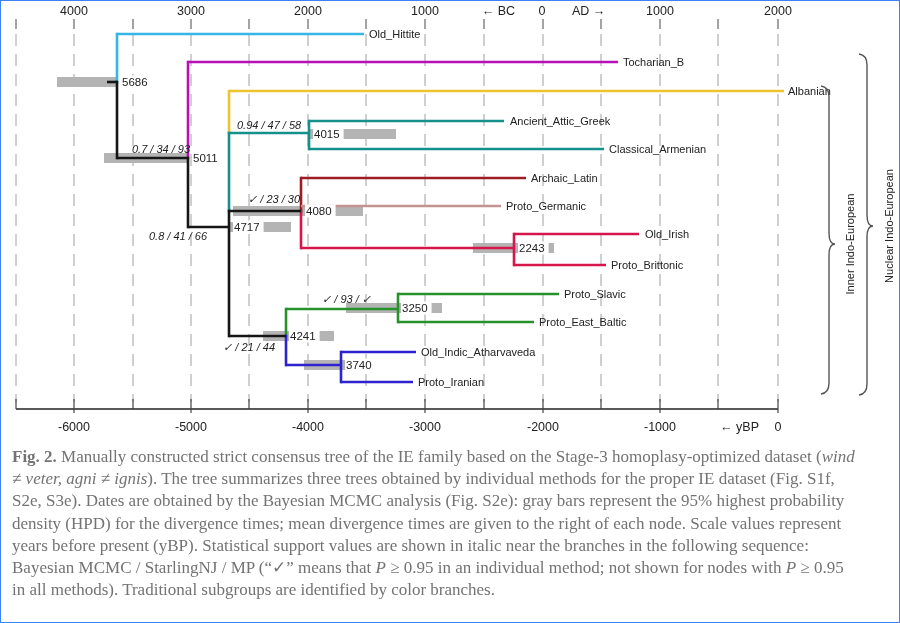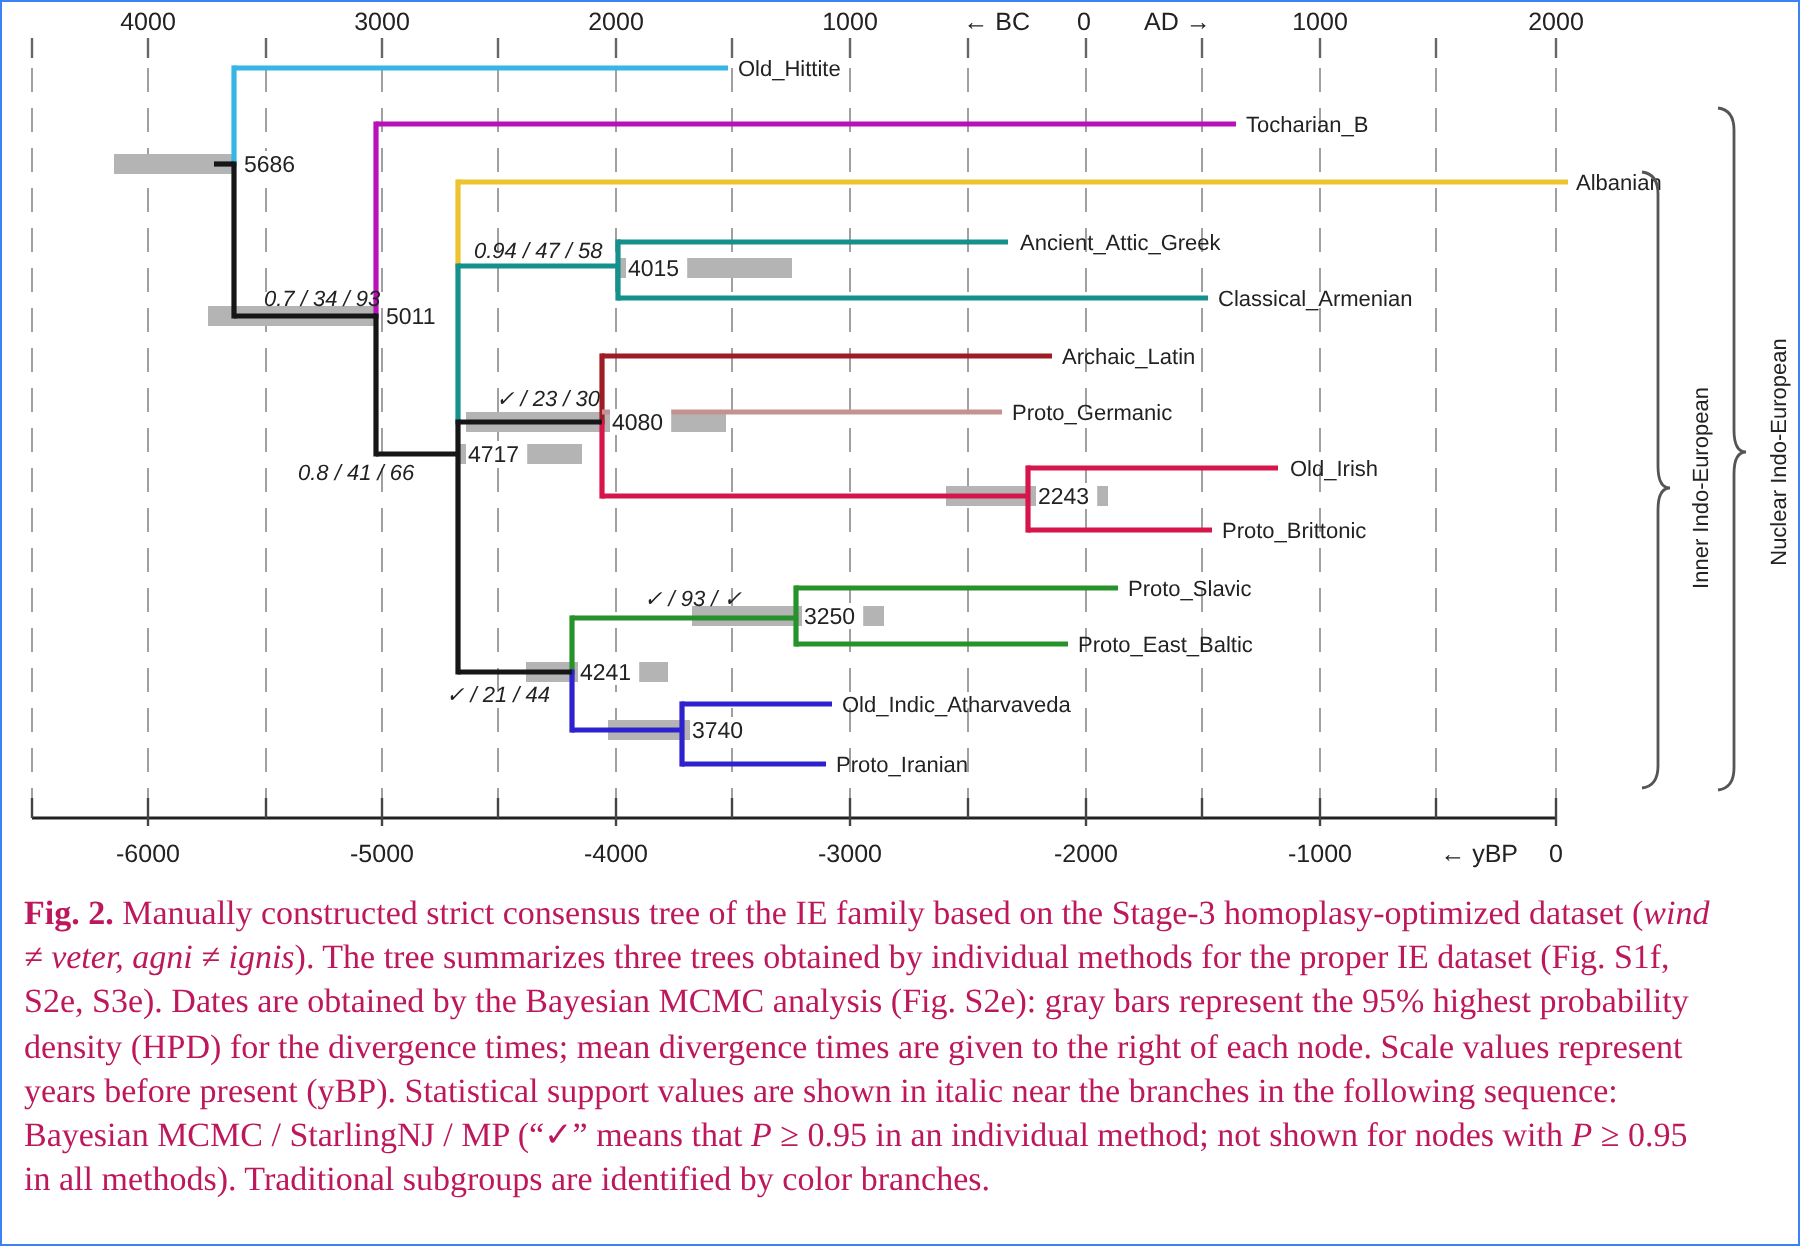--- a/index.html
+++ b/index.html
@@ -5,21 +5,21 @@
   html,body{margin:0;padding:0;background:#fff;}
   .figure-wrap{
     position:relative;width:900px;height:623px;background:#fff;
     border:1px solid #3b82f6;box-sizing:border-box;overflow:hidden;
     font-family:"Liberation Sans",sans-serif;
   }
   svg{display:block;}
   .svg-text{font-family:"Liberation Sans",sans-serif;fill:#222;}
   .caption{
     font-family:"Liberation Serif",serif;
-    font-size:17px;line-height:22.2px;color:#be185d;
+    font-size:17px;line-height:22.2px;color:#737373;
     padding:5px 14px 0 11px;width:872px;box-sizing:border-box;
   }
   .caption b{font-weight:bold;}
   .caption i{font-style:italic;}
 </style>
 </head>
 <body>
 
 <div class="figure-wrap">
   <svg id="tree-svg" width="900" height="440" viewBox="0 0 900 440">

